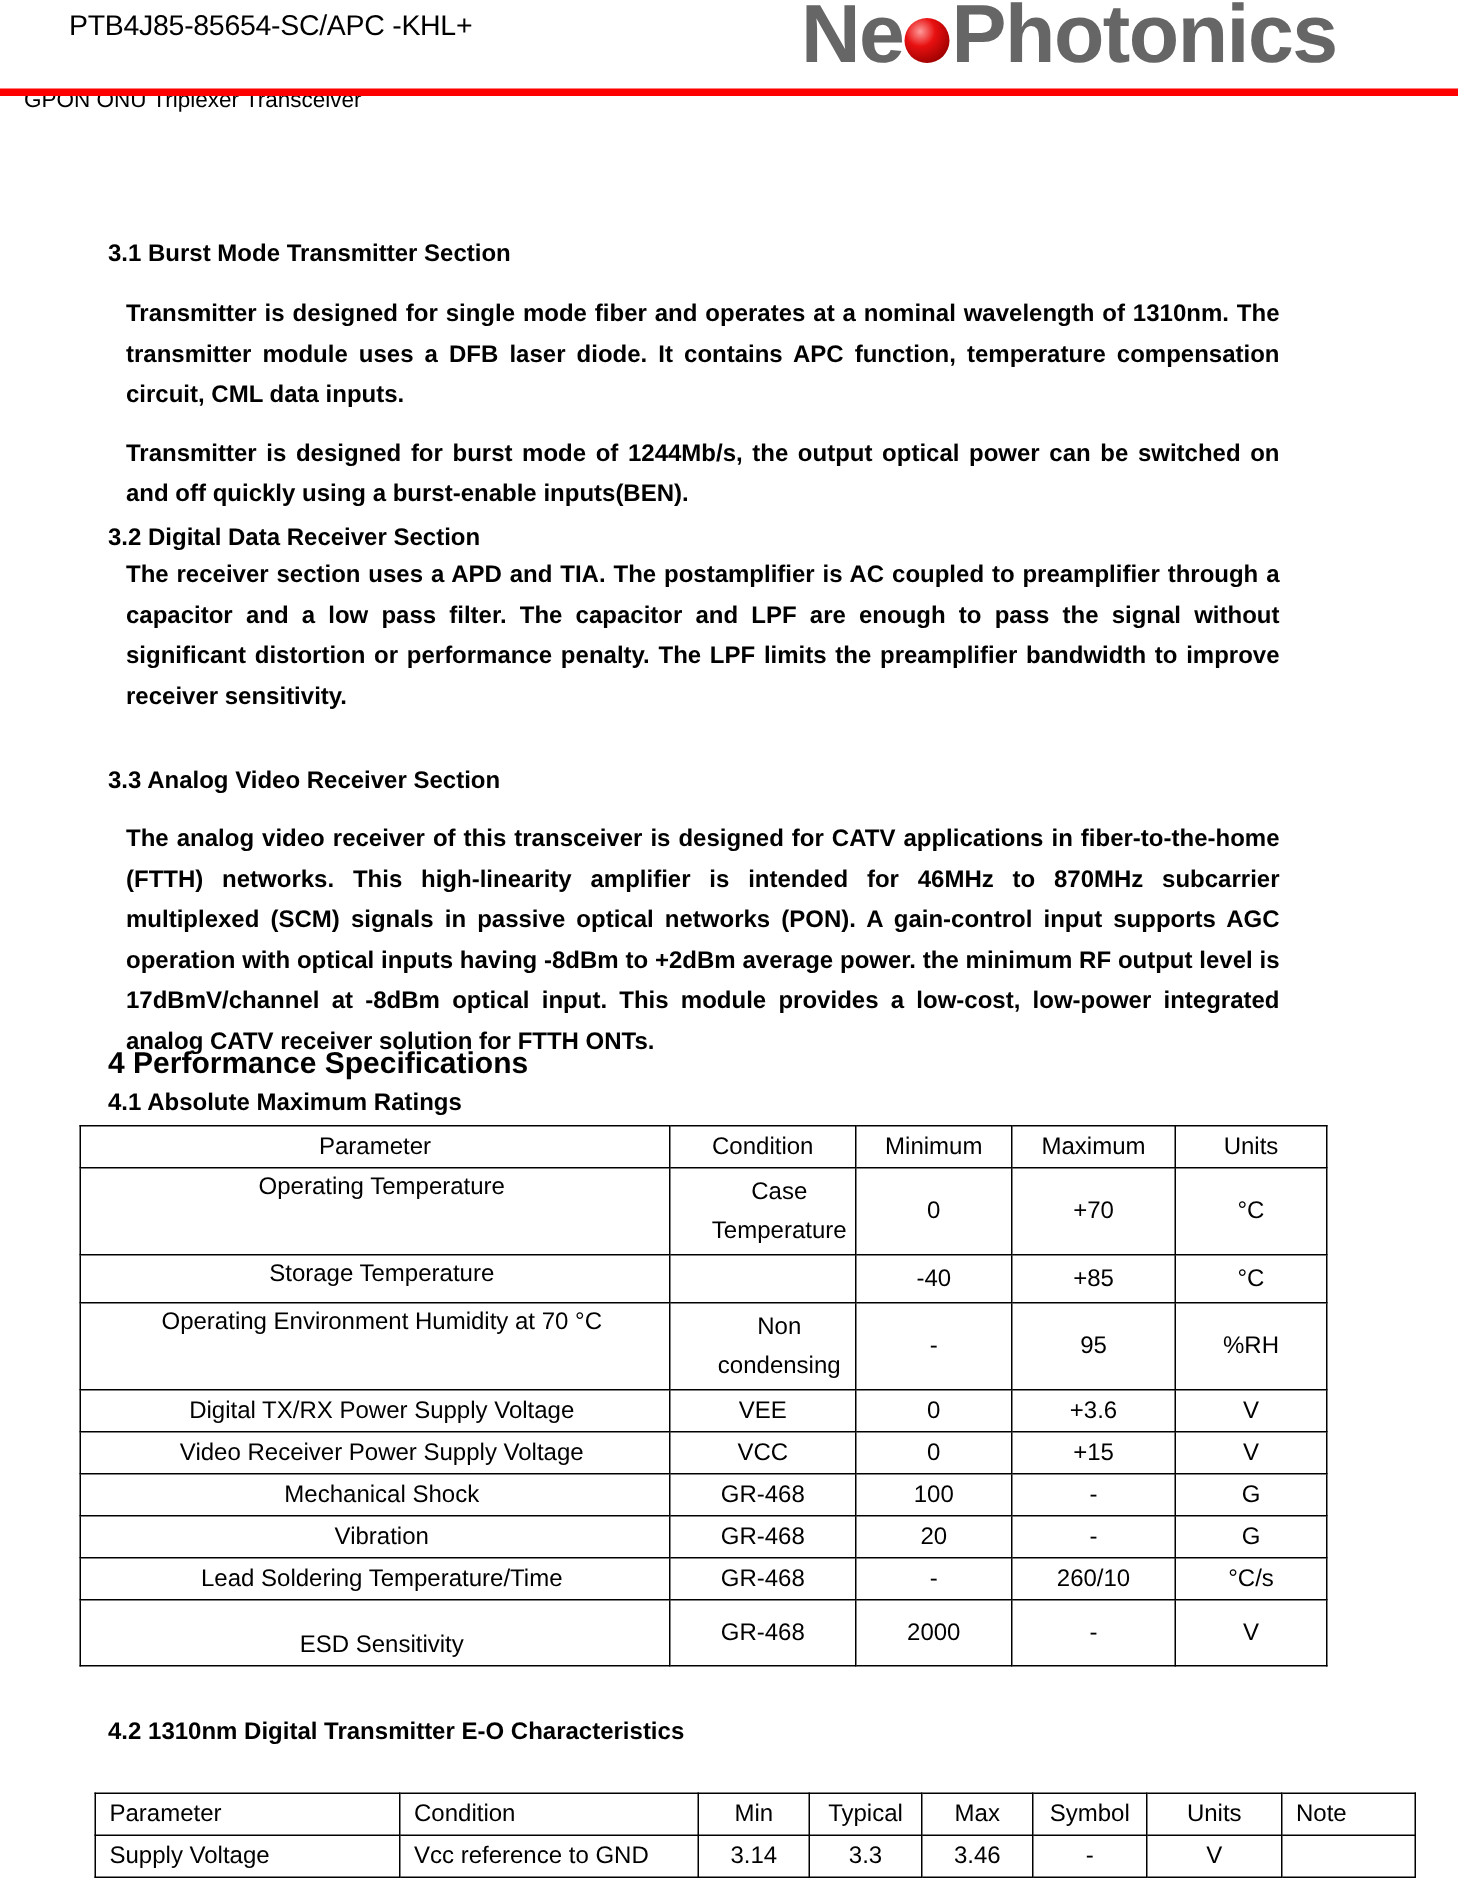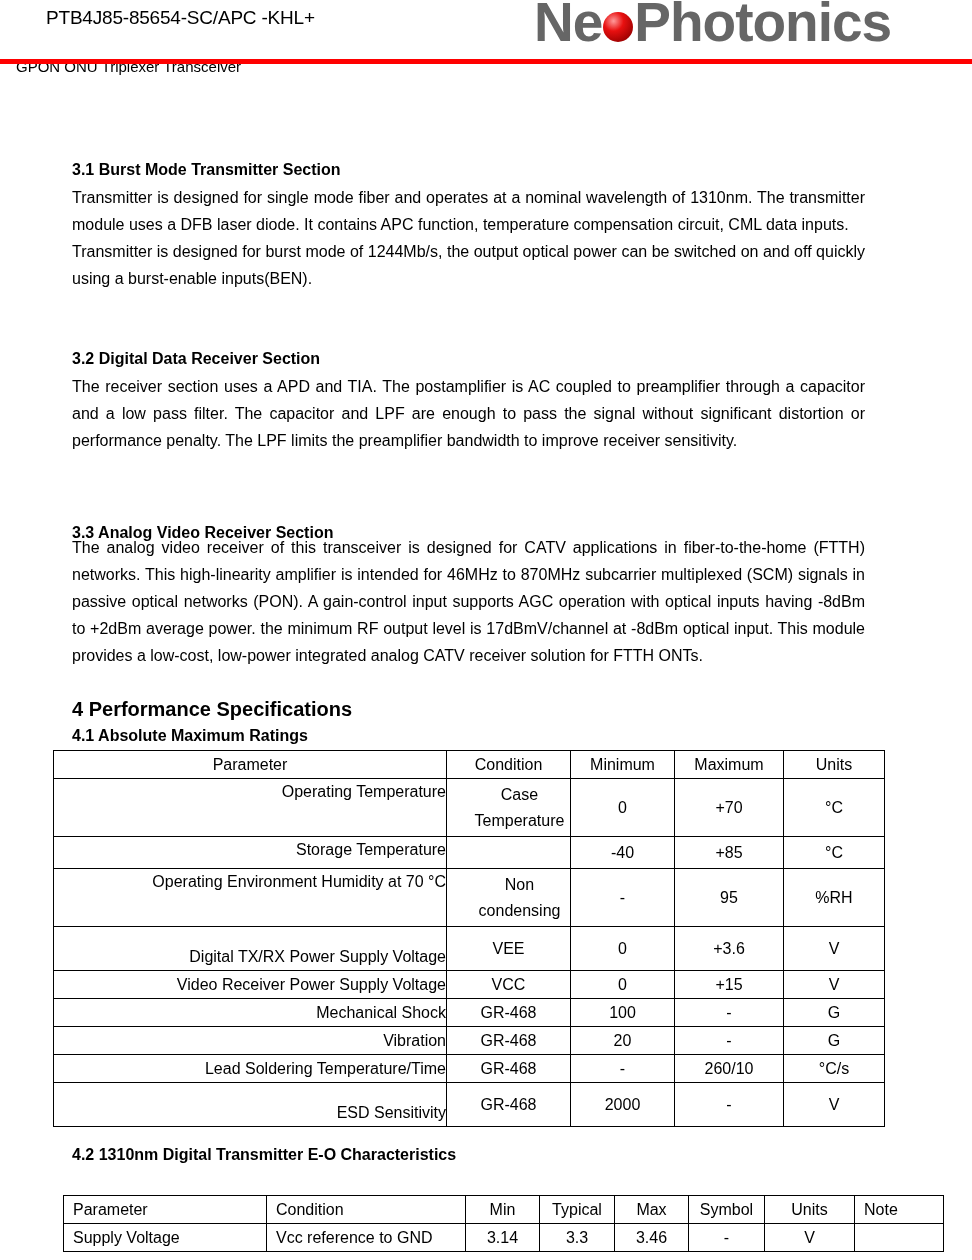--- a/index.html
+++ b/index.html
@@ -11,28 +11,28 @@
     .hdr-sub { position: absolute; left: 16px; top: 31px; font-size: 15px; margin-top: 27px; }
     .logo { position: absolute; left: 534px; top: 0px; height: 44px; display: flex; align-items: center;
       font-family: "Liberation Sans", sans-serif; font-weight: bold; font-size: 55px; color: #666666; letter-spacing: -1px; }
     .logo .sphere { display: inline-block; width: 30px; height: 30px; border-radius: 50%;
       background: radial-gradient(circle at 35% 30%, #ff9a9a 0%, #e81010 35%, #9a0000 80%, #600000 100%);
       margin: 10px 1px 0 1px; }
     .red-rule { position: absolute; left: 0; top: 59px; width: 972px; height: 5px; background: #ff0000; }
 
     .h3 { position: absolute; left: 72px; font-size: 16px; font-weight: bold; }
     .para { position: absolute; left: 72px; width: 793px; font-size: 16px; line-height: 27px; text-align: justify; }
-    .para p { margin: 0; }
+    .para p { margin: 12px; font-weight: bold; }
     .h2 { position: absolute; left: 72px; font-size: 20px; font-weight: bold; }
 
     table { border-collapse: collapse; position: absolute; font-size: 16px; }
     td, th { border: 1px solid #000; padding: 0; font-weight: normal; }
     #t1 { left: 53px; top: 750px; }
     #t1 td, #t1 th { height: 27px; text-align: center; }
-    #t1 td.left { text-align: right; padding-left: 9px; vertical-align: top; padding-top: 4px; margin-top: 24px; }
+    #t1 td.left { text-align: center; padding-left: 9px; vertical-align: top; padding-top: 4px; margin-top: 24px; }
     #t1 tr.tall td { height: 53px; }
     #t1 td.cond2 { line-height: 26px; padding-left: 22px; }
     #t2 { left: 63px; top: 1195px; }
     #t2 td, #t2 th { height: 27px; text-align: center; }
     #t2 .left { text-align: left; padding-left: 9px; }
   </style>
 </head>
 <body>
 
 <div>
@@ -46,25 +46,25 @@
   <div class="red-rule"></div>
 </div>
 
 <div class="h3" style="top:161px">3.1  Burst Mode Transmitter Section</div>
 <div class="para" style="top:184px">
   <p>Transmitter is designed for single mode fiber and operates at a nominal wavelength of 1310nm. The transmitter module uses a DFB  laser diode. It contains APC function, temperature compensation circuit, CML data inputs.</p>
   <p>Transmitter is designed for burst mode of 1244Mb/s, the output optical power can be switched on and off quickly using a burst-enable inputs(BEN).</p>
 </div>
 
 <div class="h3" style="top:350px">3.2  Digital Data Receiver Section</div>
-<div class="para" style="top:373px">
+<div class="para" style="top:358px">
   <p>The receiver section uses a APD and TIA.   The postamplifier is AC coupled to preamplifier through a capacitor and a low pass filter. The capacitor and LPF are enough to pass the signal without significant distortion or performance penalty. The LPF limits the preamplifier bandwidth to improve receiver sensitivity.</p>
 </div>
 
-<div class="h3" style="top:524px">3.3   Analog Video Receiver Section</div>
+<div class="h3" style="top:512px">3.3   Analog Video Receiver Section</div>
 <div class="para" style="top:534px">
   <p>The analog video receiver of this transceiver is designed for CATV applications in fiber-to-the-home (FTTH) networks. This high-linearity amplifier is intended for 46MHz to 870MHz subcarrier multiplexed (SCM) signals in passive optical networks (PON). A gain-control input supports AGC operation with optical inputs having -8dBm to +2dBm average power. the minimum RF output level is 17dBmV/channel at -8dBm optical input. This module provides a low-cost, low-power integrated analog CATV receiver solution for FTTH ONTs.</p>
 </div>
 
 <div class="h2" style="top:698px">4   Performance Specifications</div>
 <div class="h3" style="top:727px">4.1  Absolute Maximum Ratings</div>
 
 <table id="t1">
   <colgroup>
       <col style="width:393px">
@@ -96,21 +96,21 @@
     <td>°C</td>
   </tr>
   <tr class="tall">
     <td class="left">Operating Environment Humidity at 70 °C</td>
     <td class="cond2"><span>Non</span><br><span>condensing</span></td>
     <td>-</td>
     <td>95</td>
     <td>%RH</td>
   </tr>
   <tr>
-    <td class="left" style="padding-top:16px;vertical-align:middle">Digital TX/RX Power Supply Voltage</td>
+    <td class="left" style="padding-top:0;vertical-align:middle">Digital TX/RX Power Supply Voltage</td>
     <td>VEE</td>
     <td>0</td>
     <td>+3.6</td>
     <td>V</td>
   </tr>
   <tr>
     <td class="left" style="padding-top:0;vertical-align:middle">Video Receiver Power Supply Voltage</td>
     <td>VCC</td>
     <td>0</td>
     <td>+15</td>

